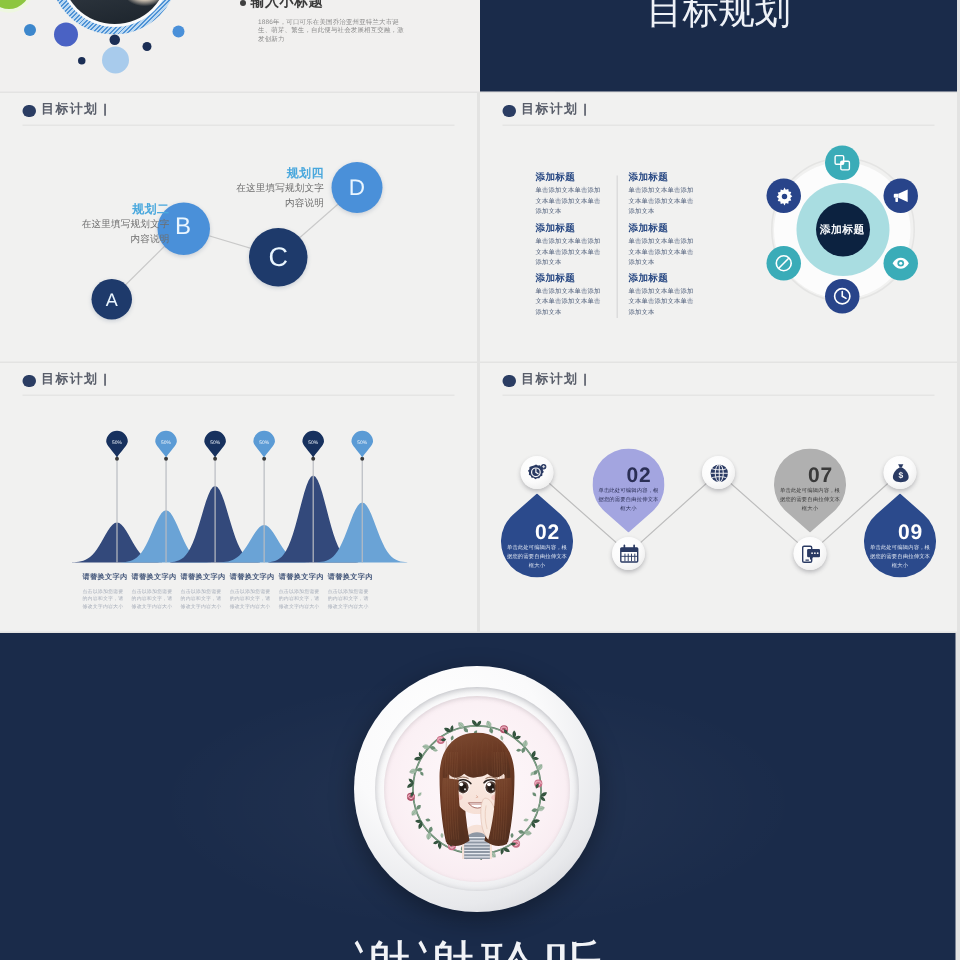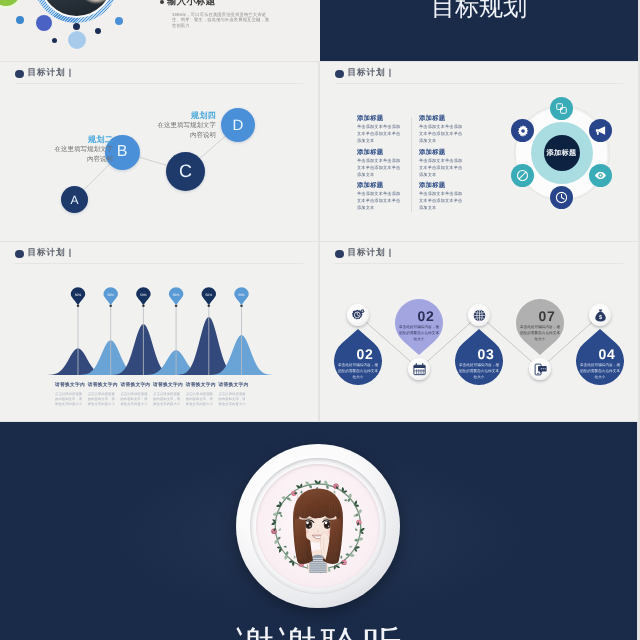--- a/index.html
+++ b/index.html
@@ -400,27 +400,20 @@
             <line x1="17.2" y1="2.6" x2="17.2" y2="7" stroke="#2a3a63" stroke-width="1.8" stroke-linecap="round"></line>
             <g stroke="#2a3a63" stroke-width="1">
               <line x1="7.4" y1="11.4" x2="7.4" y2="19.4"></line>
               <line x1="10.9" y1="11.4" x2="10.9" y2="19.4"></line>
               <line x1="14.4" y1="11.4" x2="14.4" y2="19.4"></line>
               <line x1="17.9" y1="11.4" x2="17.9" y2="19.4"></line>
               <line x1="3.4" y1="14.2" x2="20.6" y2="14.2"></line>
             </g>
           </svg>
         </div>
-        <div class="drop down" style="left: 135px; top: 87px;">
-          <div class="bulb"><svg width="48" height="56" viewBox="0 0 48 56">
-              <path d="M 24 0 L 39.87 14 A 24 24 0 1 1 8.13 14 Z" fill="#2b4a8c"></path>
-            </svg></div>
-          <div class="num">03</div>
-          <div class="txt">单击此处可编辑内容，根据您的需要自由拉伸文本框大小</div>
-        </div>
         <div class="dr-ic" style="left: 148px; top: 62px;">
           <svg viewBox="0 0 24 24" width="12" height="12">
             <circle cx="12" cy="12" r="9.3" fill="#2a3a63"></circle>
             <g stroke="#f4f4f6" stroke-width="1.05" fill="none">
               <ellipse cx="12" cy="12" rx="4.3" ry="9.3"></ellipse>
               <line x1="2.7" y1="12" x2="21.3" y2="12"></line>
               <path d="M4.3 7.1 C7 8.7 17 8.7 19.7 7.1"></path>
               <path d="M4.3 16.9 C7 15.3 17 15.3 19.7 16.9"></path>
               <line x1="12" y1="2.7" x2="12" y2="21.3"></line>
             </g>
@@ -442,21 +435,21 @@
               <circle cx="13.4" cy="10.8" r="0.95"></circle>
               <circle cx="16.4" cy="10.8" r="0.95"></circle>
               <circle cx="19.4" cy="10.8" r="0.95"></circle>
             </g>
           </svg>
         </div>
         <div class="drop down" style="left: 256px; top: 87px;">
           <div class="bulb"><svg width="48" height="56" viewBox="0 0 48 56">
               <path d="M 24 0 L 39.87 14 A 24 24 0 1 1 8.13 14 Z" fill="#2b4a8c"></path>
             </svg></div>
-          <div class="num">04</div>
+          <div class="num">09</div>
           <div class="txt">单击此处可编辑内容，根据您的需要自由拉伸文本框大小</div>
         </div>
         <div class="dr-ic" style="left: 269px; top: 62px;">
           <svg viewBox="0 0 24 24" width="12" height="12">
             <path d="M9.2 2.4 h5.6 l-1.6 3.1 h-2.4 Z" fill="#2a3a63"></path>
             <path d="M11.1 5.5 C6.4 7.8 3.6 12.2 3.6 16.1 C3.6 19.6 6.7 21.6 12 21.6 C17.3 21.6 20.4 19.6 20.4 16.1 C20.4 12.2 17.6 7.8 12.9 5.5 Z" fill="#2a3a63"></path>
             <text x="12" y="17.4" text-anchor="middle" font-size="9" fill="#f4f4f6" font-family="Liberation Sans, sans-serif" font-weight="bold">$</text>
           </svg>
         </div>
       </div>

